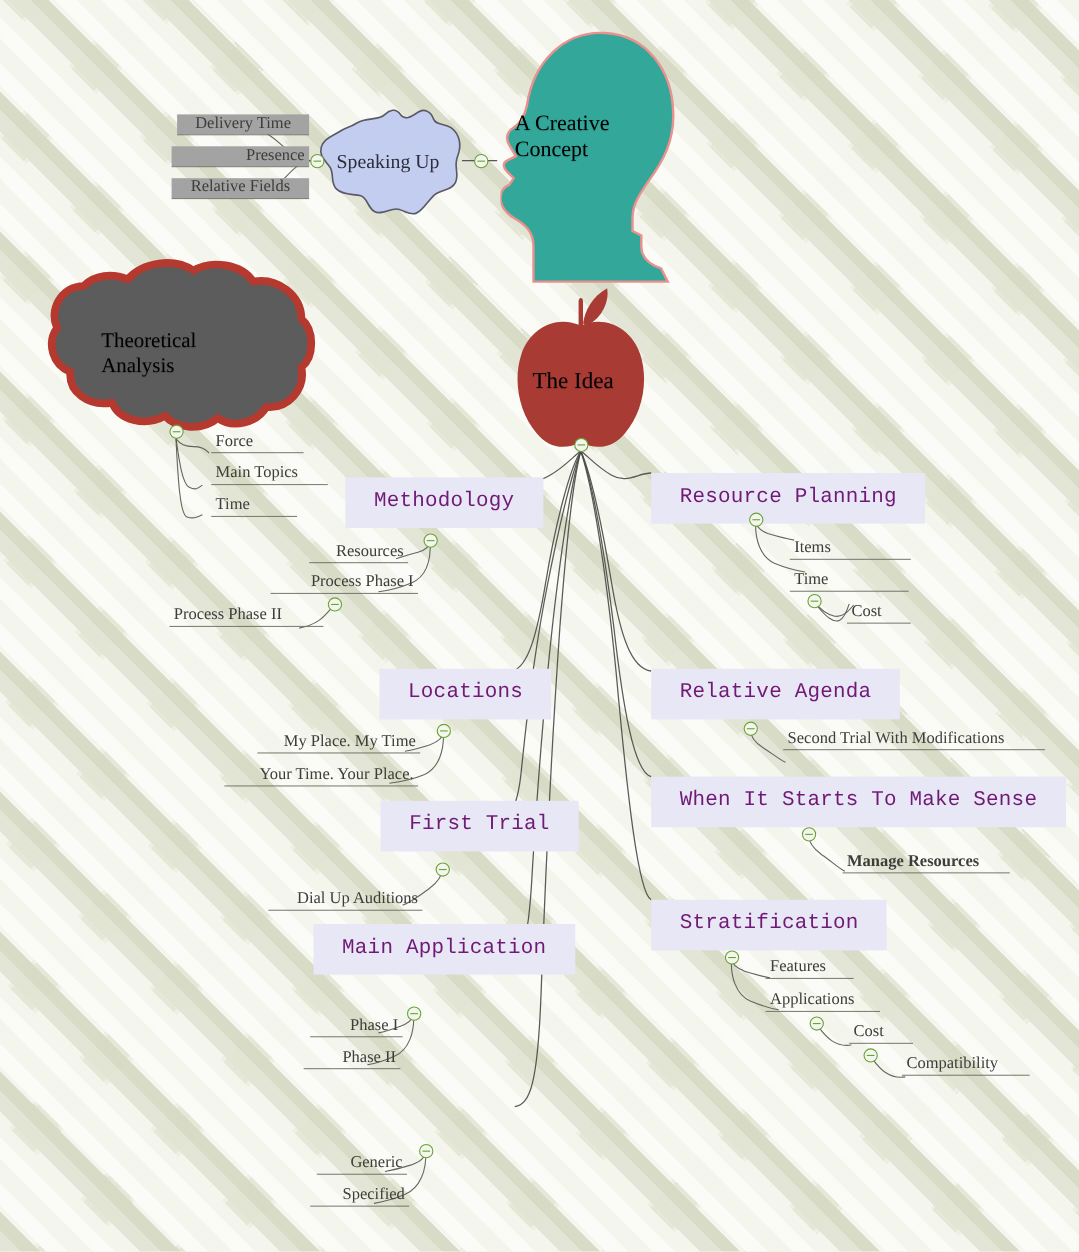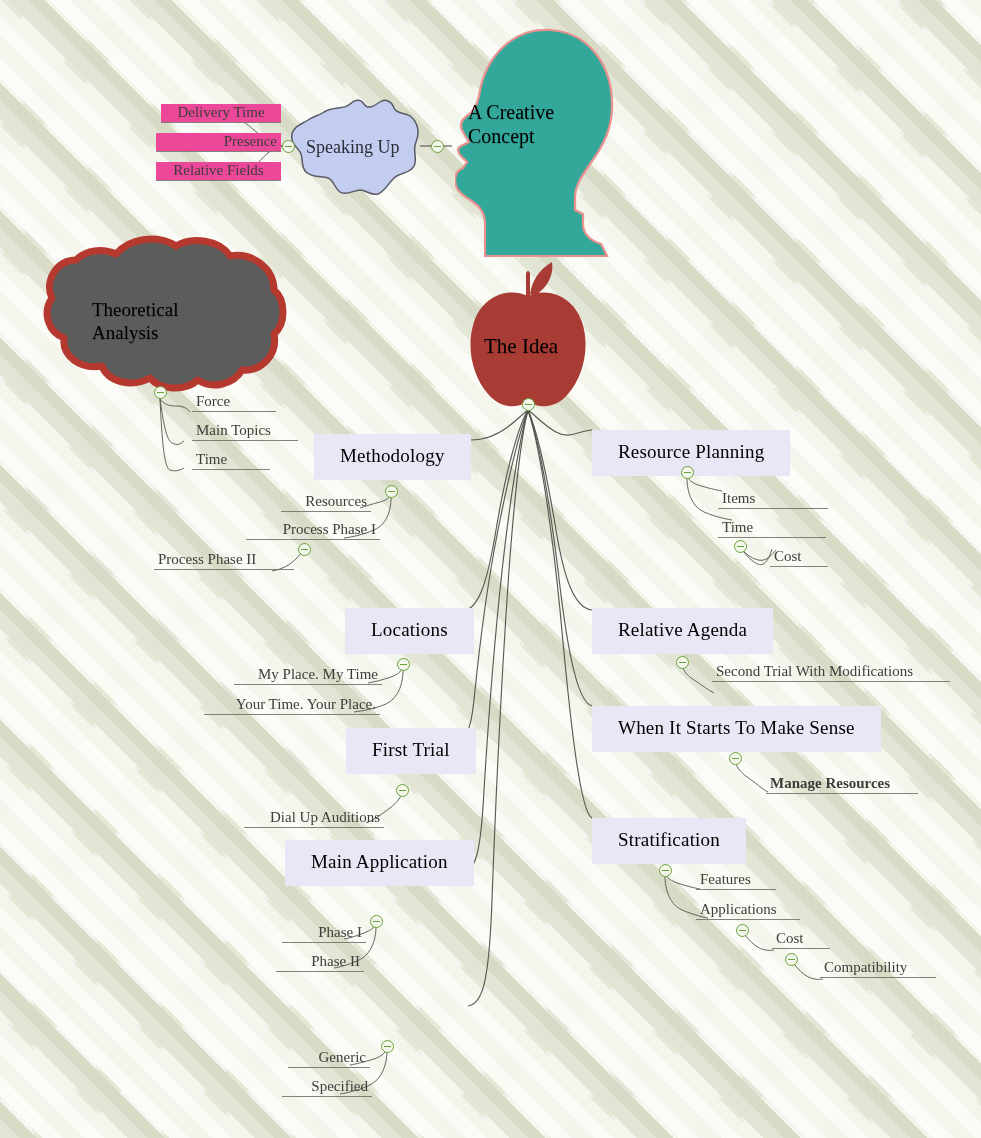--- a/index.html
+++ b/index.html
@@ -94,46 +94,47 @@
   .node {
     position: absolute;
     z-index: 4;
     white-space: nowrap;
   }
 
   
   .chip {
     display: inline-block;
     background: #e7e7f5;
-    color: #000000;
+    color: #701a75;
     padding: 9px 22px 11px 22px;
     font-size: 19px;
     line-height: 1.15;
     letter-spacing: .2px;
+    font-family: Liberation Mono, monospace;
   }
   .chip-wide { padding: 11px 26px 13px 26px; }
 
   
   .leaf {
     position: absolute;
     z-index: 4;
     font-size: 15px;
     color: #3d3d3a;
     padding: 0 6px 2px 6px;
     white-space: nowrap;
   }
   .leaf .lbl { display: block; padding: 0 4px 1px 4px; }
   .leaf .rule {
     display: block;
     height: 1px;
     background: #6d6d63;
     opacity: .85;
   }
   .leaf-boxed .lbl {
-    background: #ec4899;
+    background: #a3a3a3;
   }
 
   
   .toggle {
     position: absolute;
     z-index: 6;
     width: 13px;
     height: 13px;
     border-radius: 50%;
     background: #f4f6ee;

